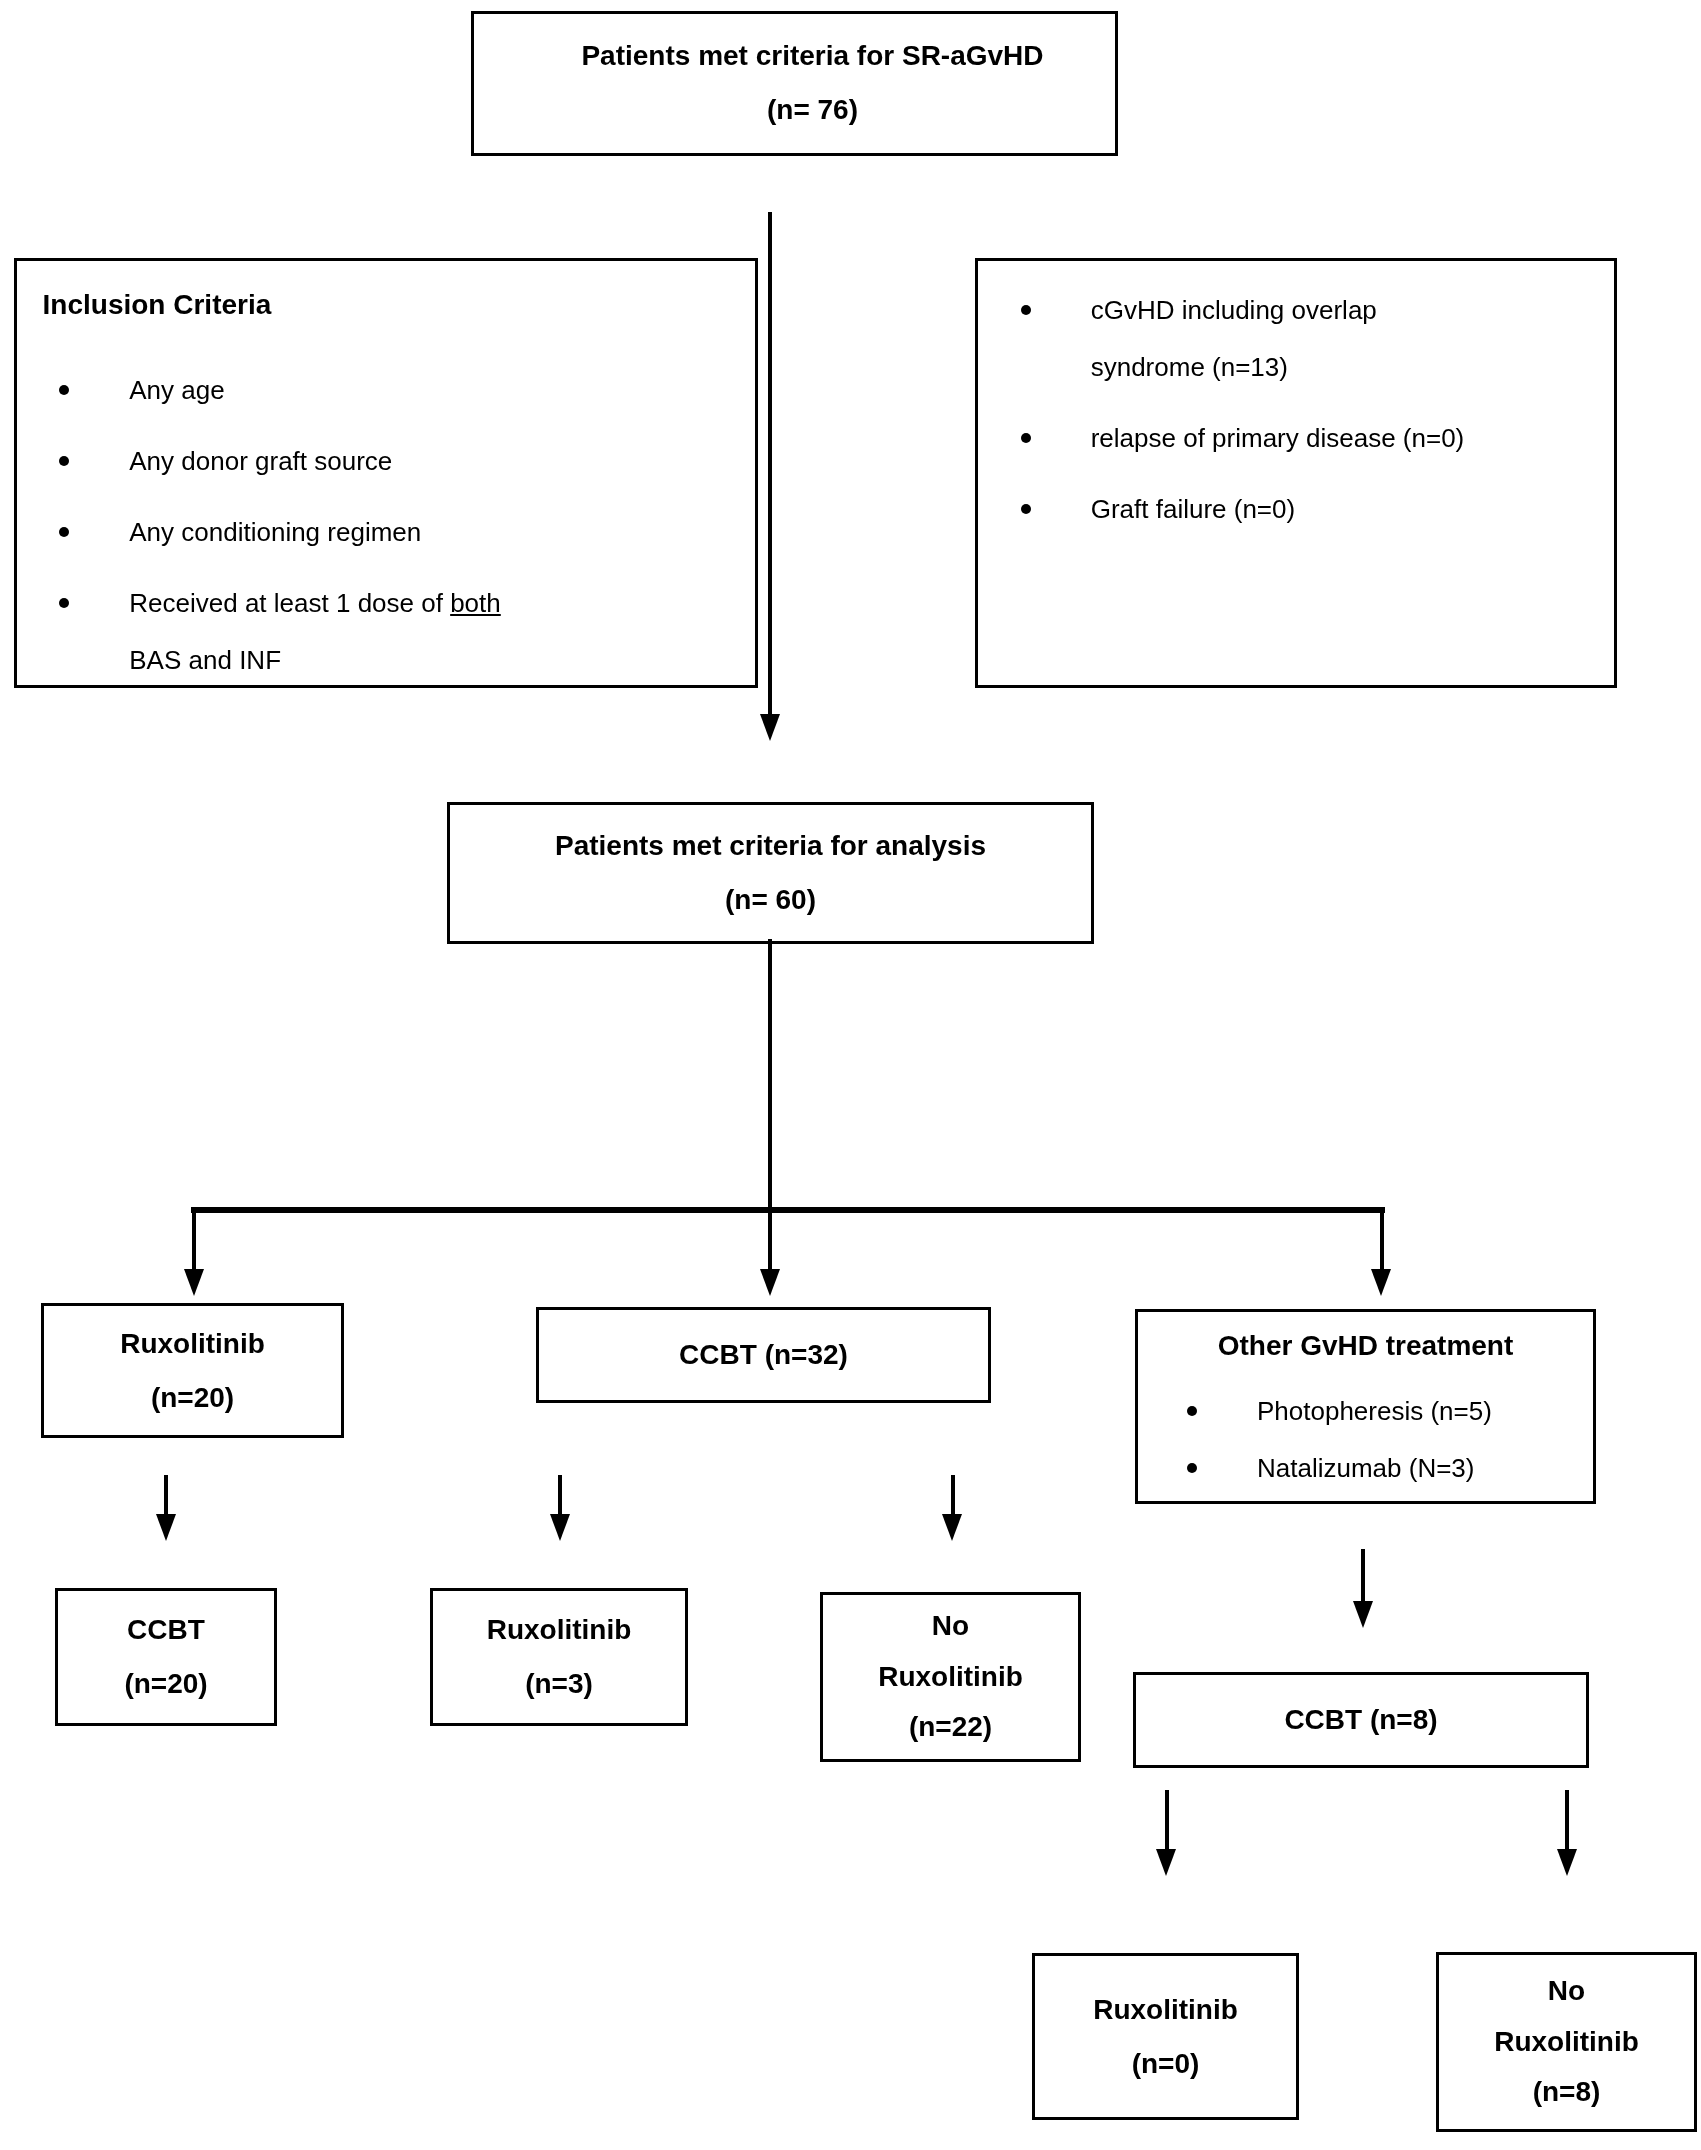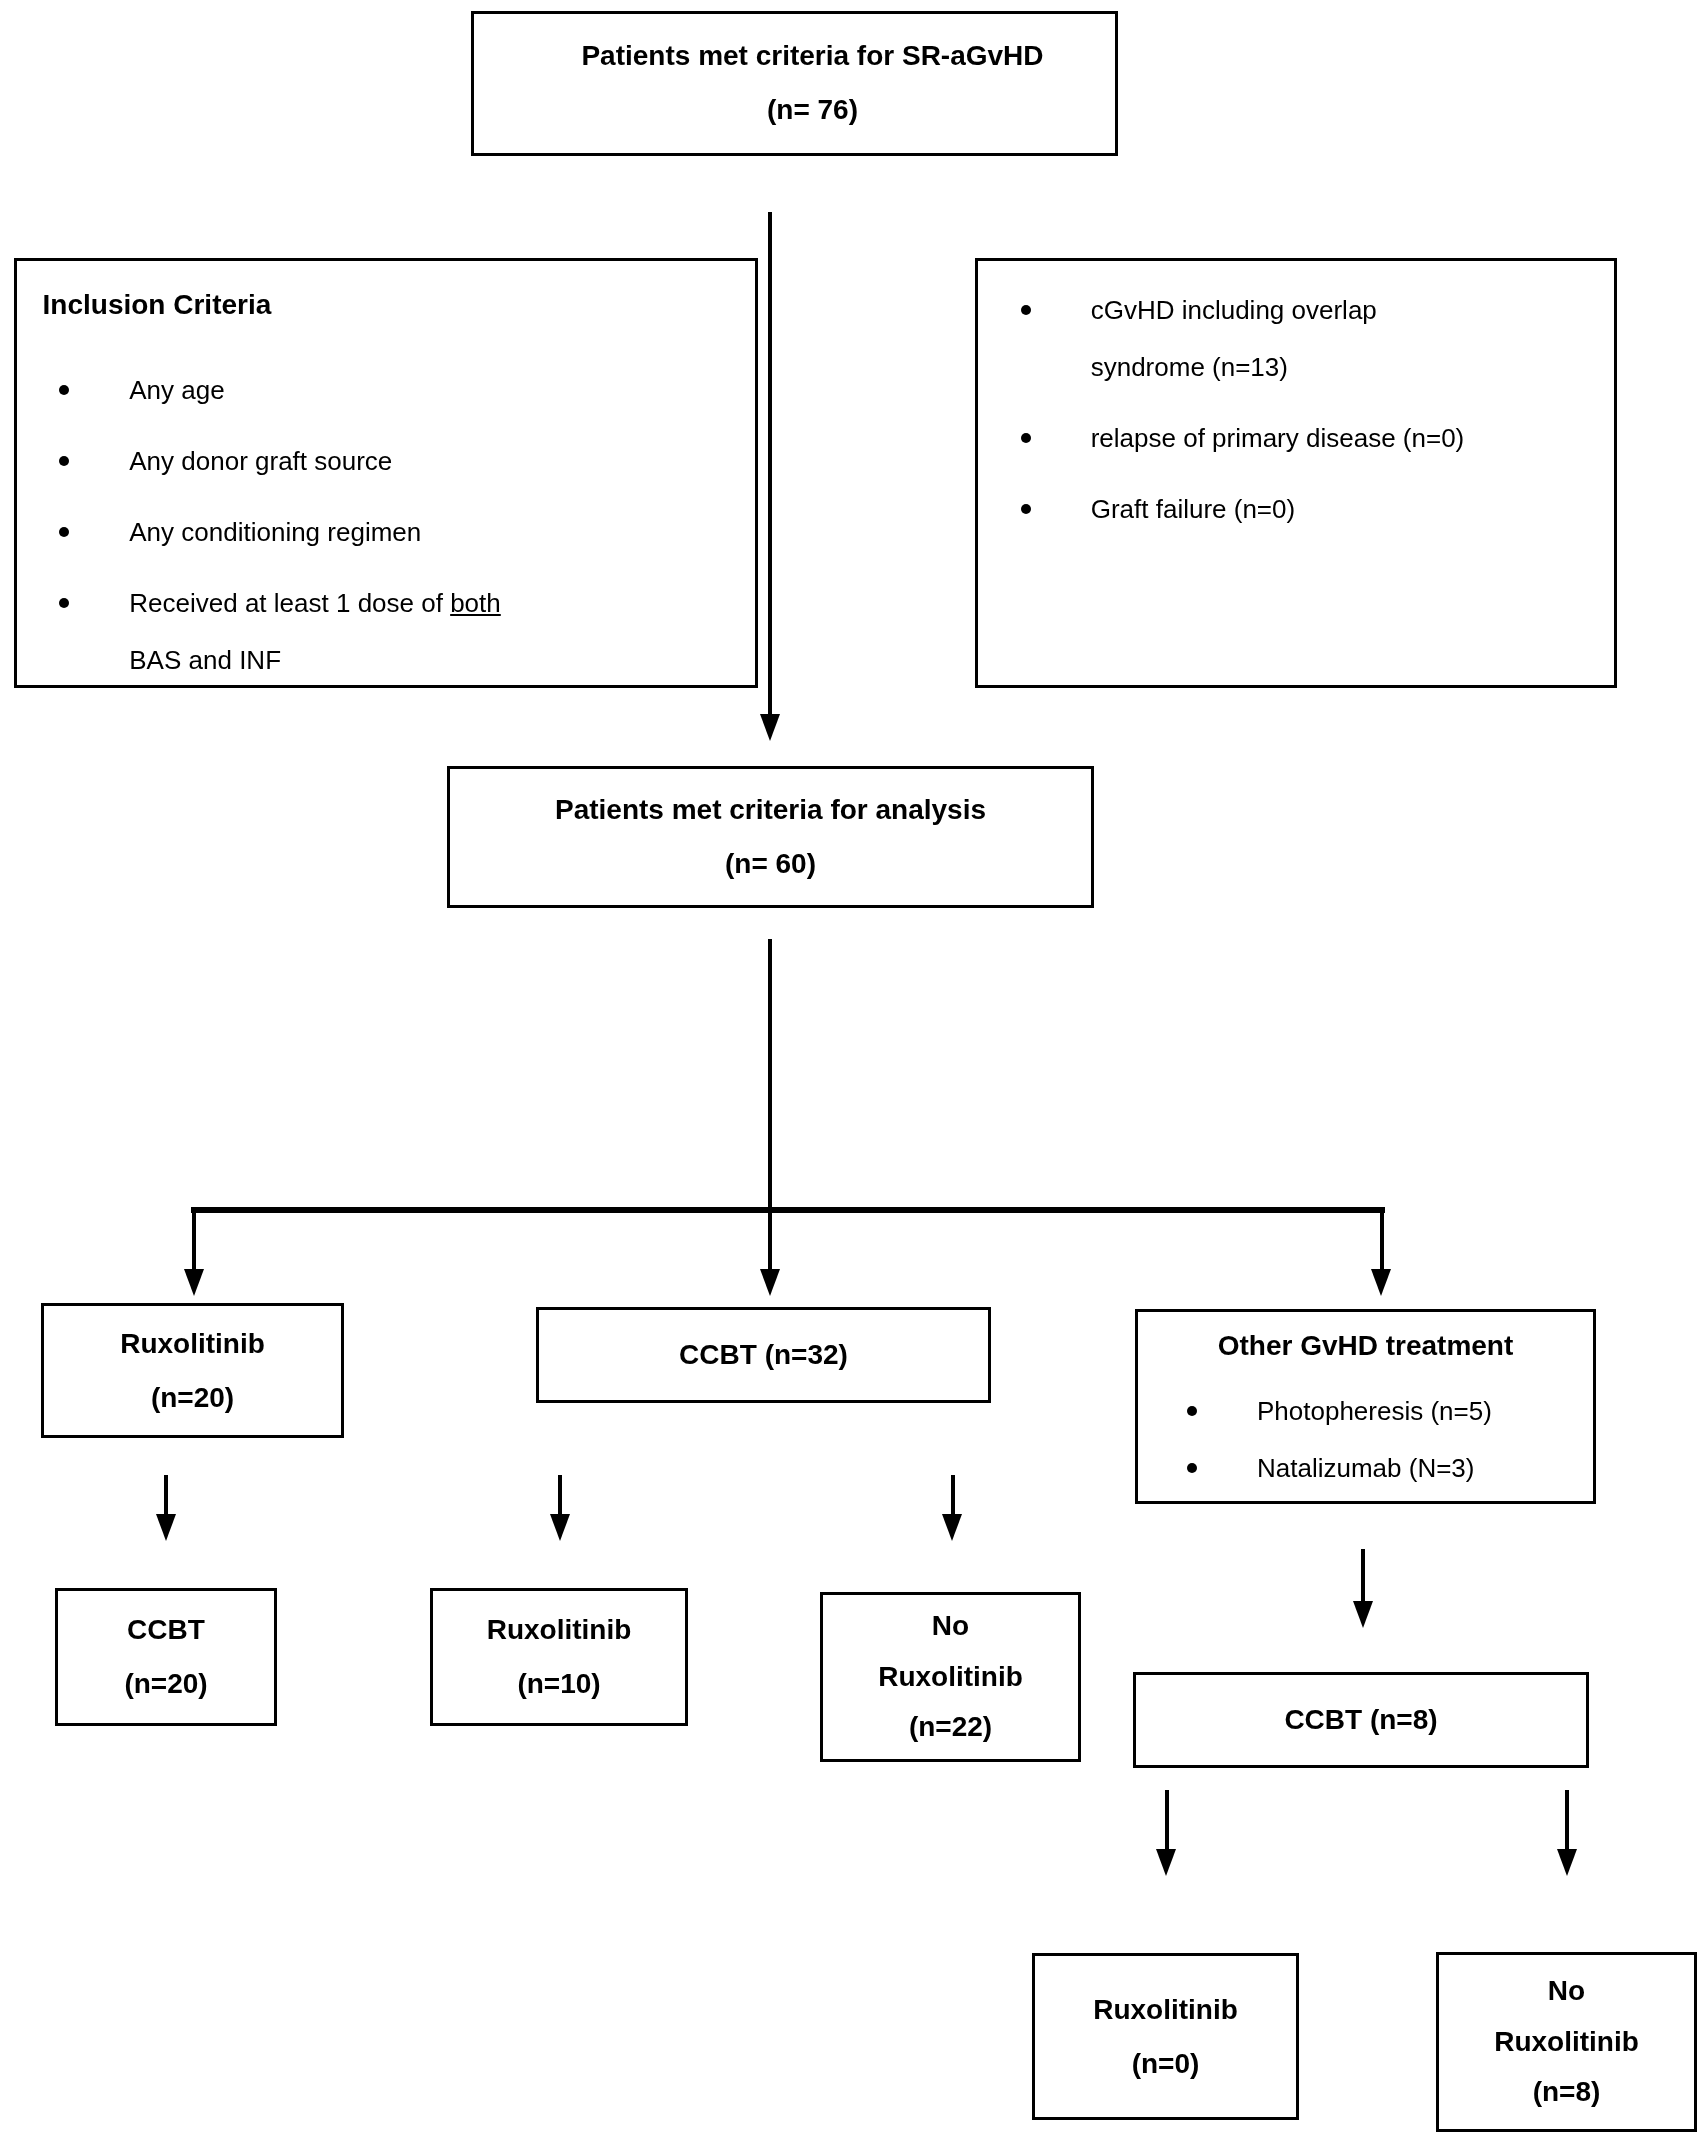--- a/index.html
+++ b/index.html
@@ -133,21 +133,21 @@
       <span>syndrome (n=13)</span>
     </div>
     <div class="bullet">
       <span>relapse of primary disease (n=0)</span>
     </div>
     <div class="bullet">
       <span>Graft failure (n=0)</span>
     </div>
   </div>
 
-  <div class="box" style="left:447px; top:766px; width:647px; height:142px;">
+  <div class="box" style="left:447px; top:802px; width:647px; height:142px;">
     <div class="bline">Patients met criteria for analysis</div>
     <div class="bline">(n= 60)</div>
   </div>
 
   <div class="vline" style="left:768px; top:939px; height:330px;"></div>
   <div class="hline" style="left:191px; top:1207px; width:1194px;"></div>
 
   <div class="vline" style="left:192px; top:1209px; height:60px;"></div>
   <div class="ah" style="left:184px; top:1269px;"></div>
 
@@ -187,21 +187,21 @@
   <div class="vline" style="left:1361px; top:1549px; height:52px;"></div>
   <div class="ah" style="left:1353px; top:1601px;"></div>
 
   <div class="box" style="left:55px; top:1588px; width:222px; height:138px;">
     <div class="bline">CCBT</div>
     <div class="bline">(n=20)</div>
   </div>
 
   <div class="box" style="left:430px; top:1588px; width:258px; height:138px;">
     <div class="bline">Ruxolitinib</div>
-    <div class="bline">(n=10)</div>
+    <div class="bline">(n=3)</div>
   </div>
 
   <div class="box" style="left:820px; top:1592px; width:261px; height:170px;">
     <div class="bline" style="line-height:1.82;">No</div>
     <div class="bline" style="line-height:1.82;">Ruxolitinib</div>
     <div class="bline" style="line-height:1.82;">(n=22)</div>
   </div>
 
   <div class="box" style="left:1133px; top:1672px; width:456px; height:96px;">
     <div class="bline">CCBT (n=8)</div>

